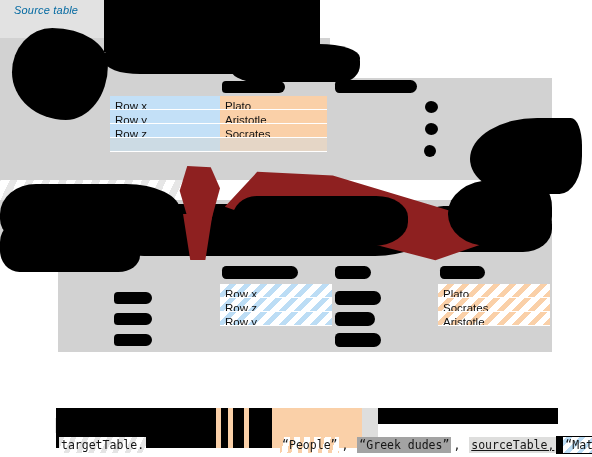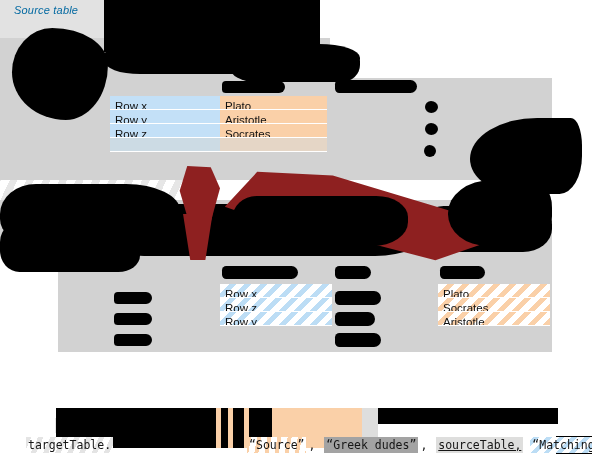--- a/index.html
+++ b/index.html
@@ -134,20 +134,21 @@
     background-image: repeating-linear-gradient(
         -45deg,
         #bcddf5 0px, #bcddf5 4px,
         #ffffff 4px, #ffffff 9px);
   }
   .tok-stripes-gray {
     background-image: repeating-linear-gradient(
         115deg,
         #e4e4e4 0px, #e4e4e4 5px,
         #ffffff 5px, #ffffff 11px);
+    margin-left: 33px;
   }
   .tok-stripes-orange {
     background-image: repeating-linear-gradient(
         100deg,
         #fad0a8 0px, #fad0a8 4px,
         #ffffff 4px, #ffffff 10px);
   }
 </style>
 </head>
 <body>
@@ -255,19 +256,19 @@
   <div class="redact" style="left:332px; top:408px; width:226px; height:16px;"></div>
   <div class="redact" style="left:556px; top:436px; width:36px; height:18px;"></div>
 
   <div style="position:absolute; left:216px; top:408px; width:5px; height:40px; background:#fad0a8;"></div>
   <div style="position:absolute; left:228px; top:408px; width:5px; height:40px; background:#fad0a8;"></div>
   <div style="position:absolute; left:244px; top:408px; width:5px; height:40px; background:#fad0a8;"></div>
   <div style="position:absolute; left:272px; top:408px; width:90px; height:40px; background:#fad0a8;"></div>
   <div style="position:absolute; left:362px; top:408px; width:16px; height:40px; background:#dededd;"></div>
 
   <div class="code-strip" style="left:26px; top:437px;">
-    <span class="code-tok tok-stripes-gray">targetTable.</span><span style="display:inline-block; width:134px;"></span><span class="code-tok tok-stripes-orange">“Source”</span><span class="code-tok">,</span>
+    <span class="code-tok tok-stripes-gray">targetTable.</span><span style="display:inline-block; width:134px;"></span><span class="code-tok tok-stripes-orange">“People”</span><span class="code-tok">,</span>
     <span class="code-tok tok-orange">“Greek dudes”</span><span class="code-tok">,</span>
     <span class="code-tok tok-gray">sourceTable,</span>
     <span class="code-tok tok-hatch-blue">“Matching rows”</span>
   </div>
 
 </div>
 
 </body></html>

